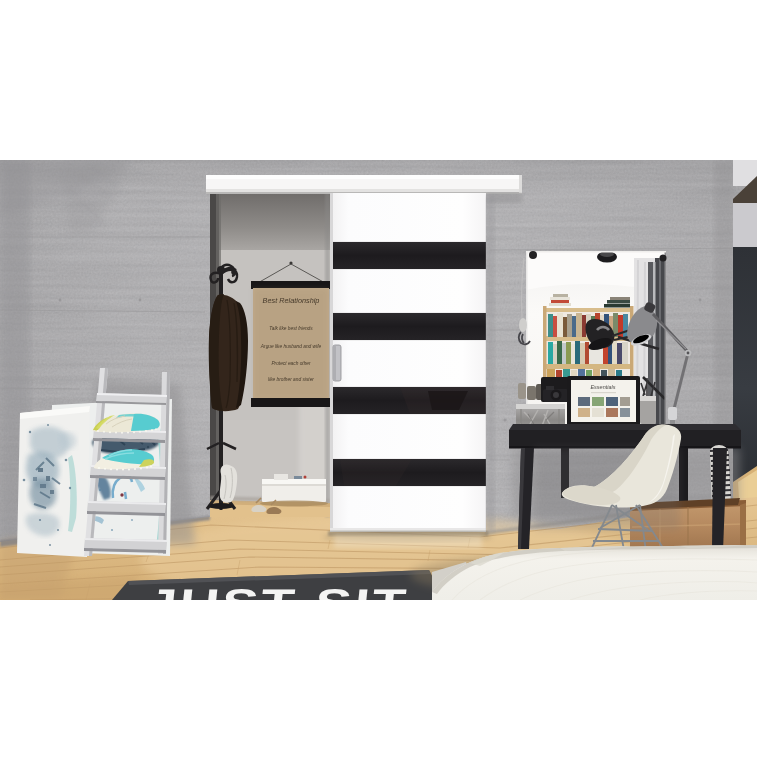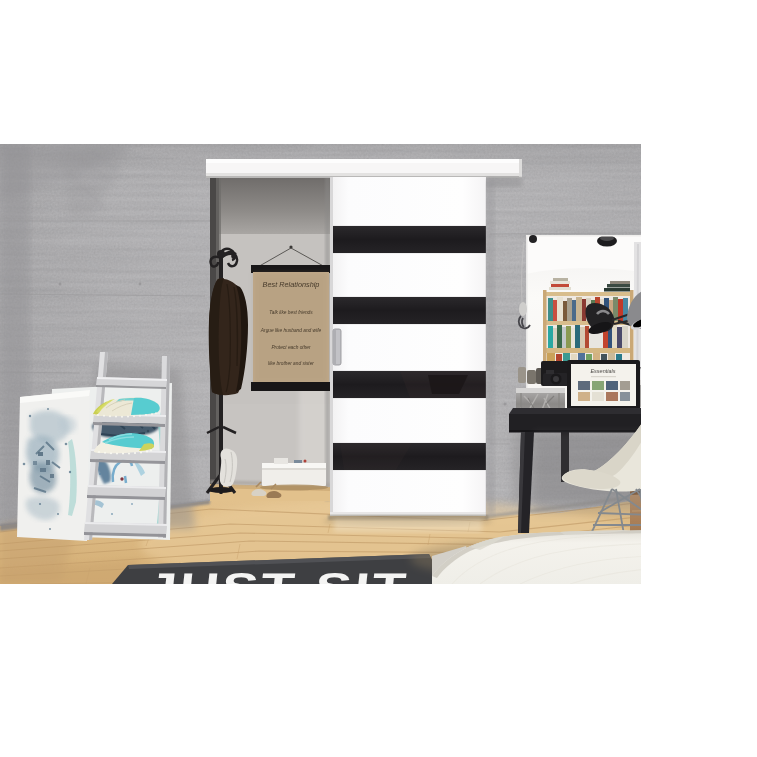--- a/index.html
+++ b/index.html
@@ -1,16 +1,16 @@
 <!DOCTYPE html>
 <html><head>
 <meta charset="utf-8">
 <style>
 html,body{margin:0;padding:0;width:757px;height:757px;background:#ffffff;overflow:hidden}
-#photo{position:absolute;left:0;top:144px;width:641px;height:440px;overflow:hidden}
+#photo{position:absolute;left:0;top:160px;width:757px;height:440px;overflow:hidden}
 text{font-family:"Liberation Sans",sans-serif}
 </style>
 </head>
 <body>
 
 <div id="photo">
 <svg width="757" height="440" viewBox="0 160 757 440" xmlns="http://www.w3.org/2000/svg">
 <defs>
 <linearGradient id="wallG" x1="0" y1="0" x2="1" y2="0">
  <stop offset="0" stop-color="#b4b3b5"></stop>

